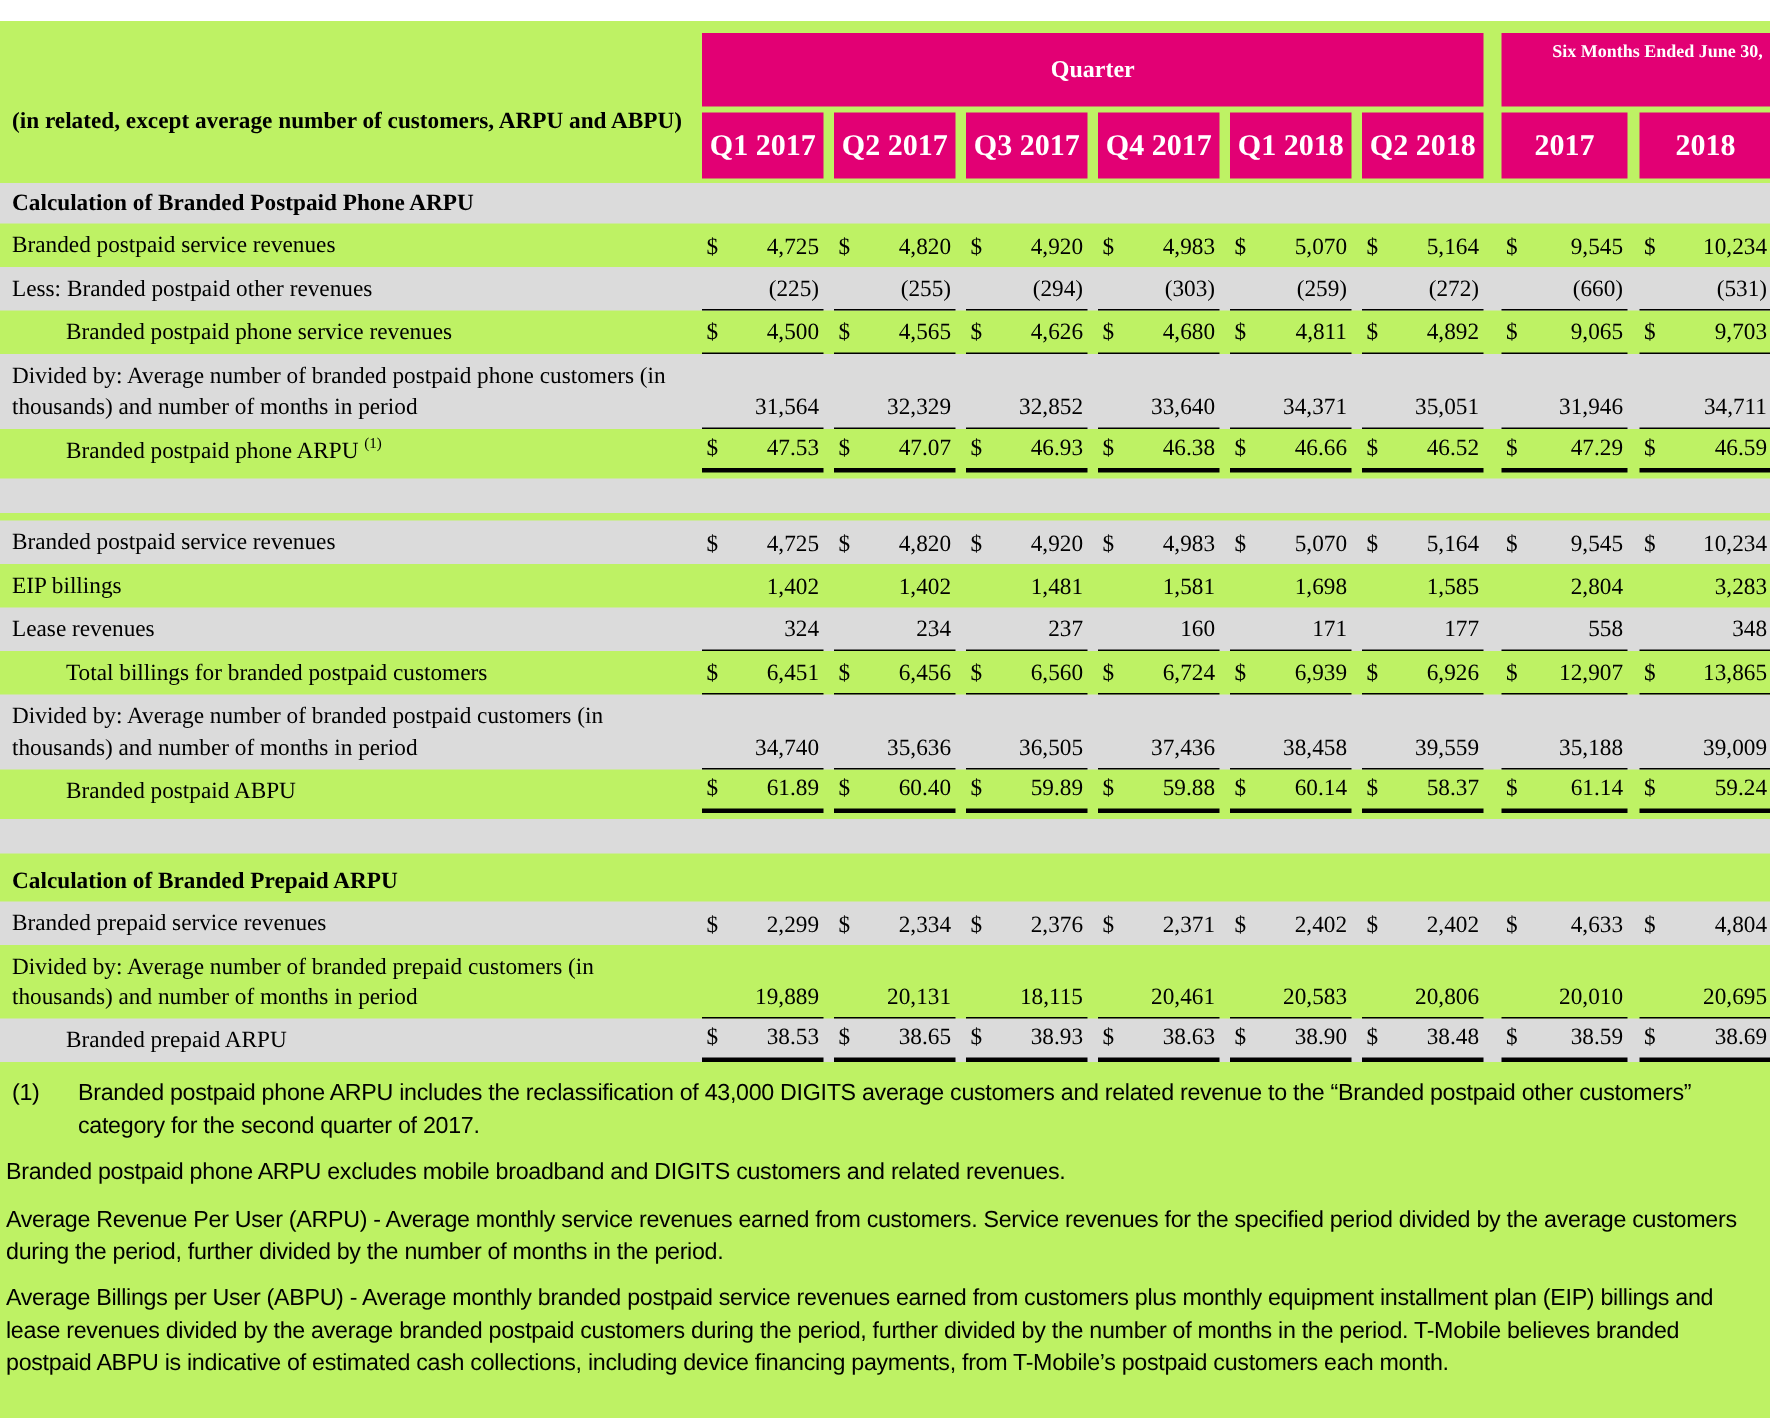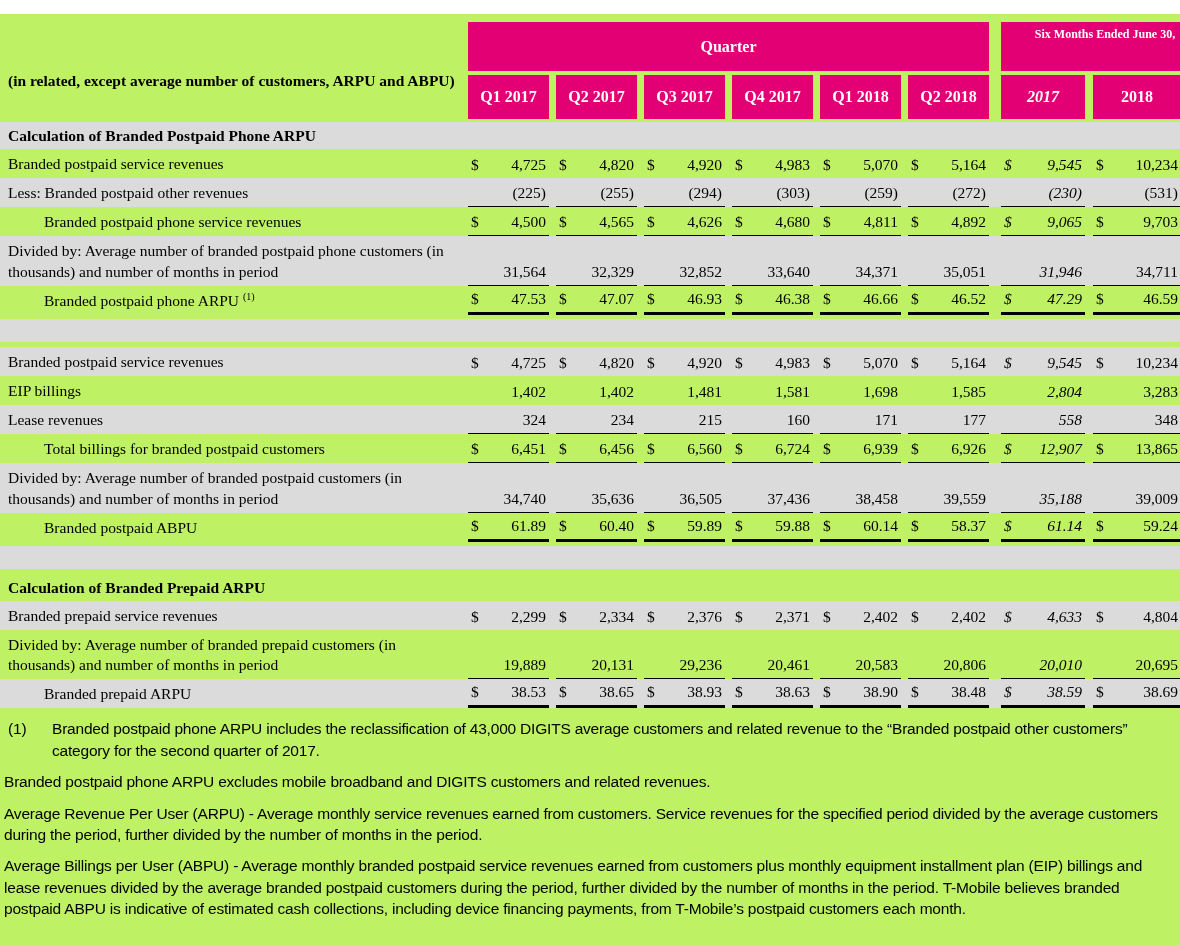--- a/index.html
+++ b/index.html
@@ -20,29 +20,29 @@
     position:absolute; left:1001px; top:8px; width:180px; height:49px;
     background:var(--magenta); color:#fff; font-weight:bold; font-size:12px;
     text-align:center; line-height:1.35; padding-top:4px;padding-left:28px;
   }
   .corner {
     position:absolute; left:8px; top:57px; width:448px;
     font-weight:bold; font-size:15.5px; line-height:1.3;
   }
   .subhead { position:absolute; left:0; top:61px; width:100%; height:44px; }
   .hcell {
-    background:var(--magenta); color:#fff; font-weight:bold; font-size:16px;
+    background:var(--magenta); color:#fff; font-weight:bold; font-size:20px;
     display:flex; align-items:center; justify-content:center; height:44px;
   }
   
   .cols { display:flex; }
   .lblcol { flex:0 0 462px; }
   .nc { flex:0 0 81px; margin-left:7px; }
   .nc.c1 { margin-left:6px; }
-  .nc.c7 { flex-basis:84px; margin-left:12px;font-style:italic; }
+  .nc.c7 { flex-basis:84px; margin-left:12px; }
   .nc.c8 { flex-basis:88px; margin-left:8px; }
   
   #table-body { margin-top:3px; }
   .shaded { background:var(--shade); }
   .trow { min-height:27px; padding:5px 4px 0 8px; font-weight:bold; font-size:15.5px; }
   .row { min-height:29px; }
   .lab { padding:5px 4px 4px 8px; font-size:15.5px; line-height:1.3; }
   .lab.indent { padding-left:44px; }
   .cellv {
     display:flex; justify-content:flex-end; align-items:flex-end;
@@ -137,21 +137,21 @@
         <div class="nc cellv c4 u1">
           <span class="val">(303)</span>
         </div>
         <div class="nc cellv c5 u1">
           <span class="val">(259)</span>
         </div>
         <div class="nc cellv c6 u1">
           <span class="val">(272)</span>
         </div>
         <div class="nc cellv c7 u1">
-          <span class="val">(230)</span>
+          <span class="val">(660)</span>
         </div>
         <div class="nc cellv c8 u1">
           <span class="val">(531)</span>
         </div>
       </div>
       <div class="row cols">
         <div class="lblcol lab indent"><span>Branded postpaid phone service revenues</span></div>
         <div class="nc cellv c1 withdollar u1">
           <span class="dollar">$</span>
           <span class="val">4,500</span>
@@ -312,21 +312,21 @@
       </div>
       <div class="row cols shaded">
         <div class="lblcol lab"><span>Lease revenues</span></div>
         <div class="nc cellv c1 u1">
           <span class="val">324</span>
         </div>
         <div class="nc cellv c2 u1">
           <span class="val">234</span>
         </div>
         <div class="nc cellv c3 u1">
-          <span class="val">215</span>
+          <span class="val">237</span>
         </div>
         <div class="nc cellv c4 u1">
           <span class="val">160</span>
         </div>
         <div class="nc cellv c5 u1">
           <span class="val">171</span>
         </div>
         <div class="nc cellv c6 u1">
           <span class="val">177</span>
         </div>
@@ -473,21 +473,21 @@
       </div>
       <div class="row cols">
         <div class="lblcol lab"><span>Divided by: Average number of branded prepaid customers (in thousands) and number of months in period</span></div>
         <div class="nc cellv c1 u1">
           <span class="val">19,889</span>
         </div>
         <div class="nc cellv c2 u1">
           <span class="val">20,131</span>
         </div>
         <div class="nc cellv c3 u1">
-          <span class="val">29,236</span>
+          <span class="val">18,115</span>
         </div>
         <div class="nc cellv c4 u1">
           <span class="val">20,461</span>
         </div>
         <div class="nc cellv c5 u1">
           <span class="val">20,583</span>
         </div>
         <div class="nc cellv c6 u1">
           <span class="val">20,806</span>
         </div>

